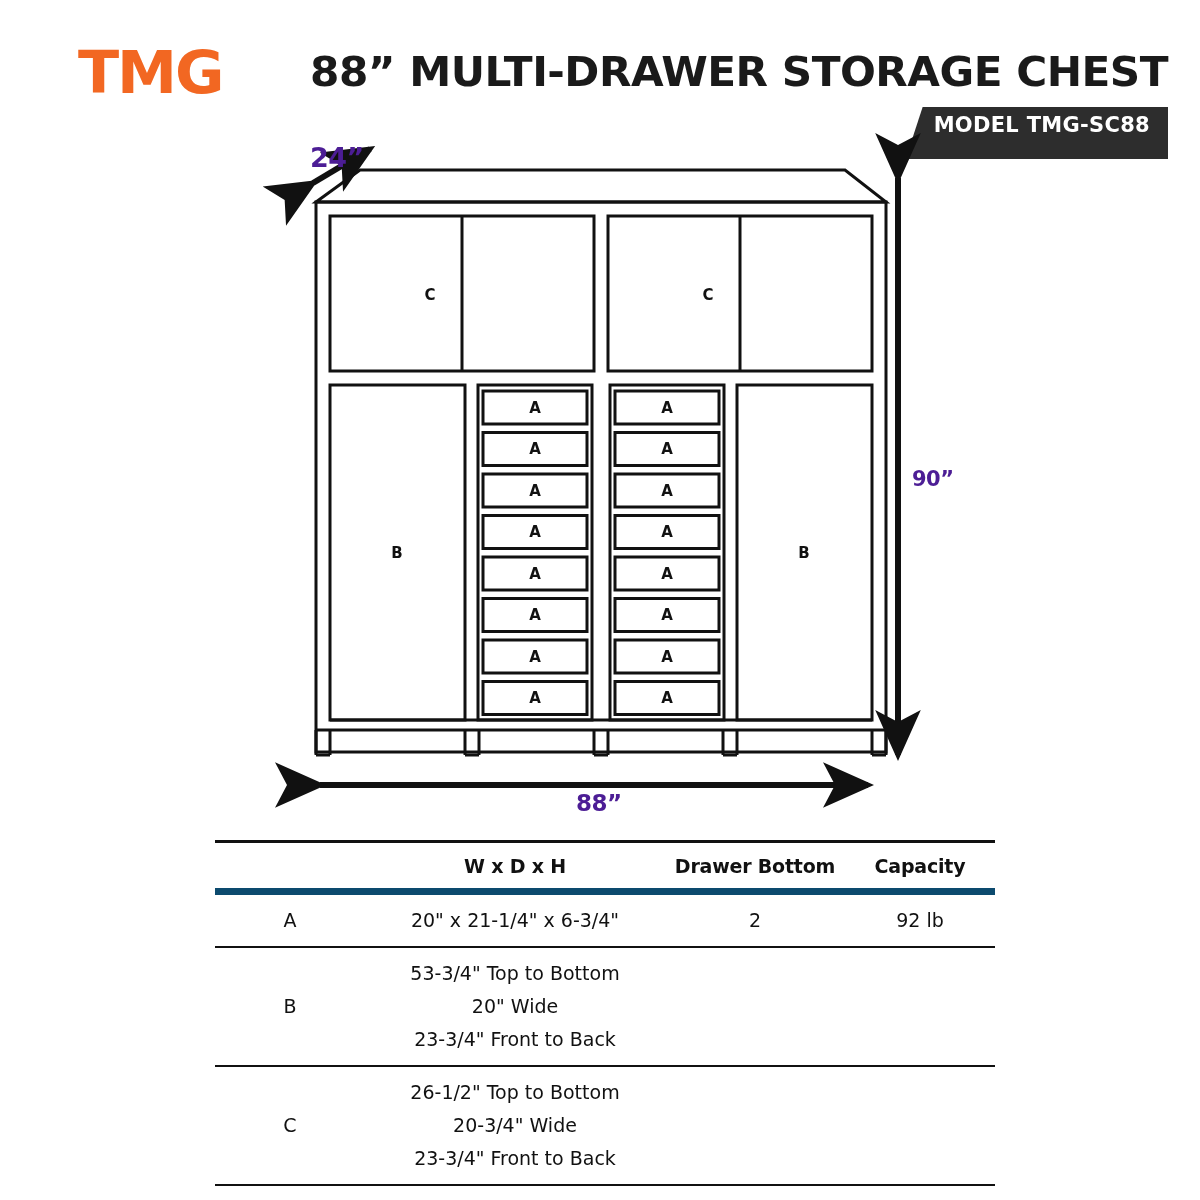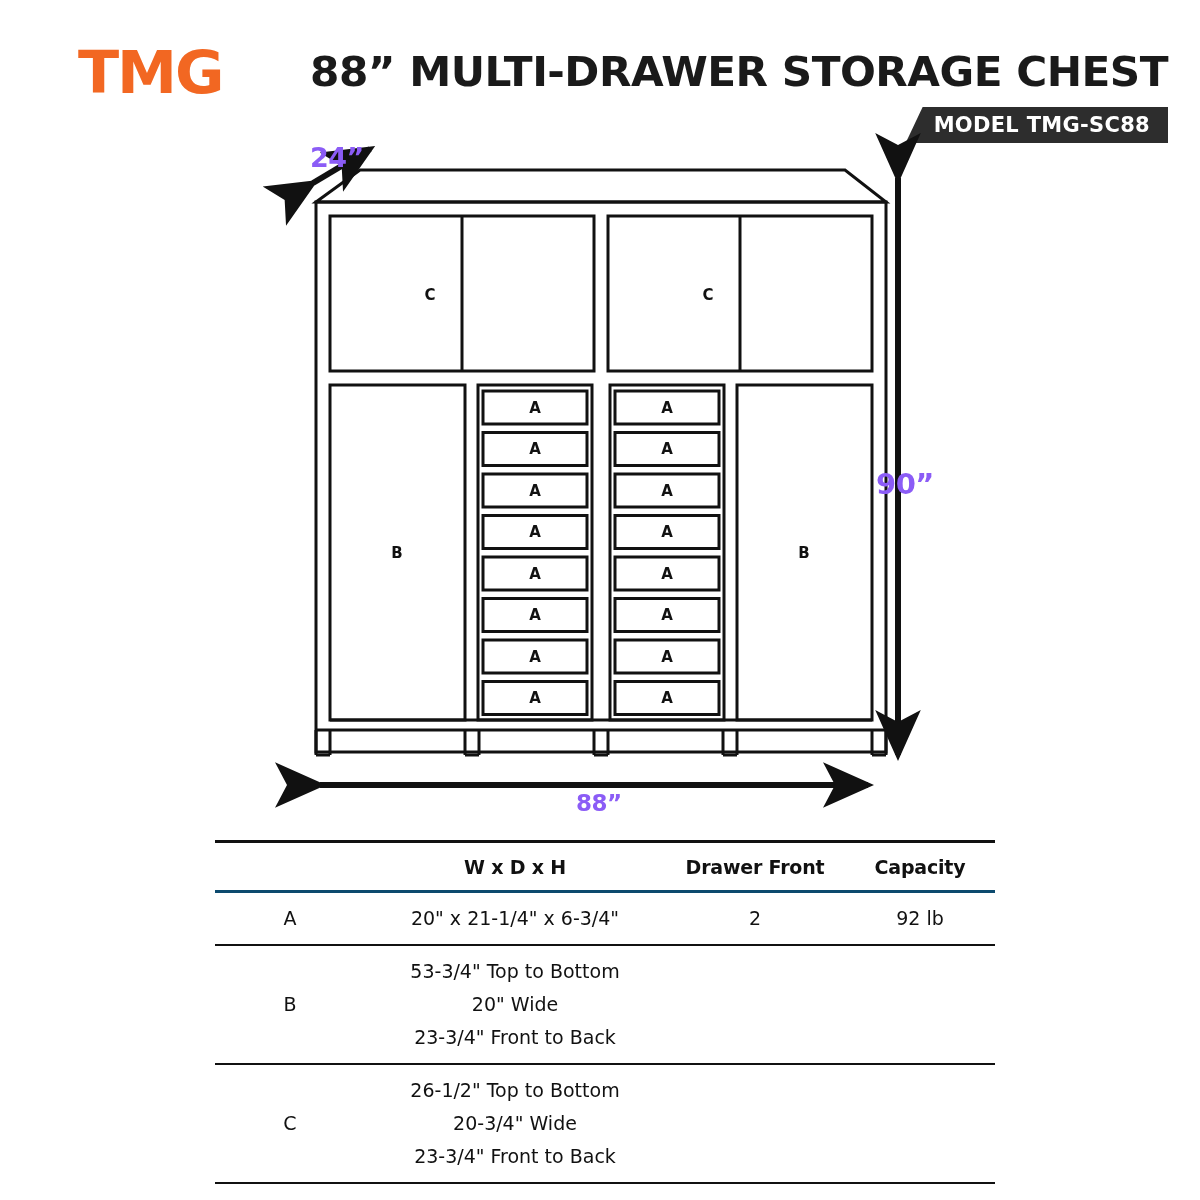--- a/index.html
+++ b/index.html
@@ -95,21 +95,21 @@
     text-align: right;
     white-space: nowrap;
     transform: scaleX(1.03);
     transform-origin: right top;
   }
 
   .model-banner {
     position: absolute;
     right: 48px;
     top: 107px;
-    height: 36px;
+    height: 52px;
     background: #2D2D2D;
     color: #ffffff;
     font-size: 21px;
     line-height: 36px;
     font-weight: 900;
     letter-spacing: 0.3px;
     padding: 0 18px 0 28px;
     font-family: "DejaVu Sans", sans-serif;
     white-space: nowrap;
     clip-path: polygon(17px 0, 100% 0, 100% 100%, 0 100%);
@@ -122,25 +122,25 @@
     top: 130px;
     width: 1200px;
     height: 700px;
   }
   .diagram svg { display: block; }
 
   .dim-label {
     position: absolute;
     font-family: "DejaVu Sans", sans-serif;
     font-weight: 900;
-    color: #8b5cf6;
+    color: #4c1d95;
     letter-spacing: -0.5px;
   }
   .dim-24 { left: 310px; top: 12px; font-size: 27px; }
-  .dim-90 { left: 876px; top: 337px; font-size: 29px; }
+  .dim-90 { left: 912px; top: 337px; font-size: 21px; }
   .dim-88 { left: 576px; top: 660px; font-size: 23px; }
 
   
   .spec-table {
     position: absolute;
     left: 215px;
     top: 840px;
     width: 780px;
   }
   table.spec {
@@ -150,21 +150,21 @@
   }
   table.spec th,
   table.spec td {
     padding: 0;
     text-align: center;
     vertical-align: middle;
     color: #111111;
   }
   table.spec thead tr {
     border-top: 3px solid #111111;
-    border-bottom: 3px solid #0c4a6e;
+    border-bottom: 7px solid #0c4a6e;
   }
   table.spec th {
     font-size: 19px;
     font-weight: 900;
     height: 50px;
     letter-spacing: -0.2px;
   }
   table.spec tbody tr {
     border-bottom: 2px solid #111111;
   }
@@ -298,21 +298,21 @@
     <colgroup>
       <col class="col-key">
         <col class="col-dims">
         <col class="col-slide">
         <col class="col-cap">
     </colgroup>
     <thead>
       <tr>
         <th></th>
         <th>W x D x H</th>
-        <th>Drawer Front</th>
+        <th>Drawer Bottom</th>
         <th>Capacity</th>
       </tr>
     </thead>
     <tbody id="spec-body">
         <tr class="row-a">
           <td class="cell-key">A</td>
           <td class="dim-lines">
             <span>20" x 21-1/4" x 6-3/4"</span>
           </td>
           <td>2</td>

